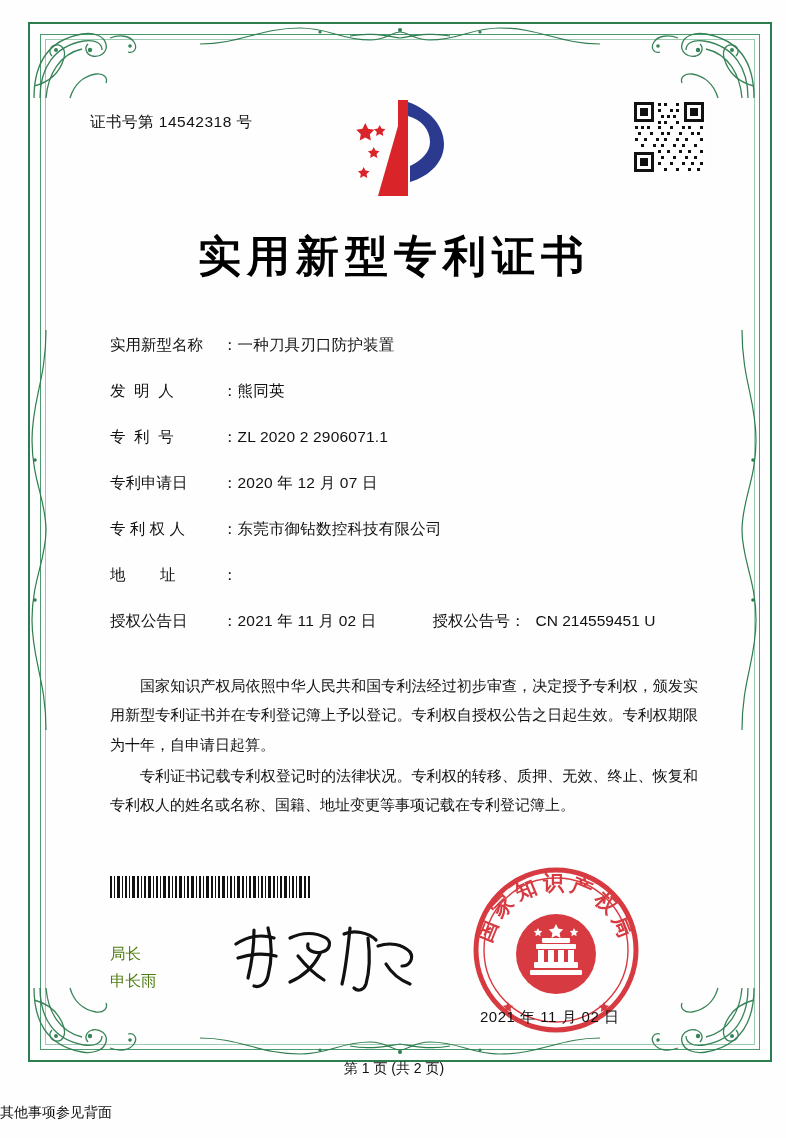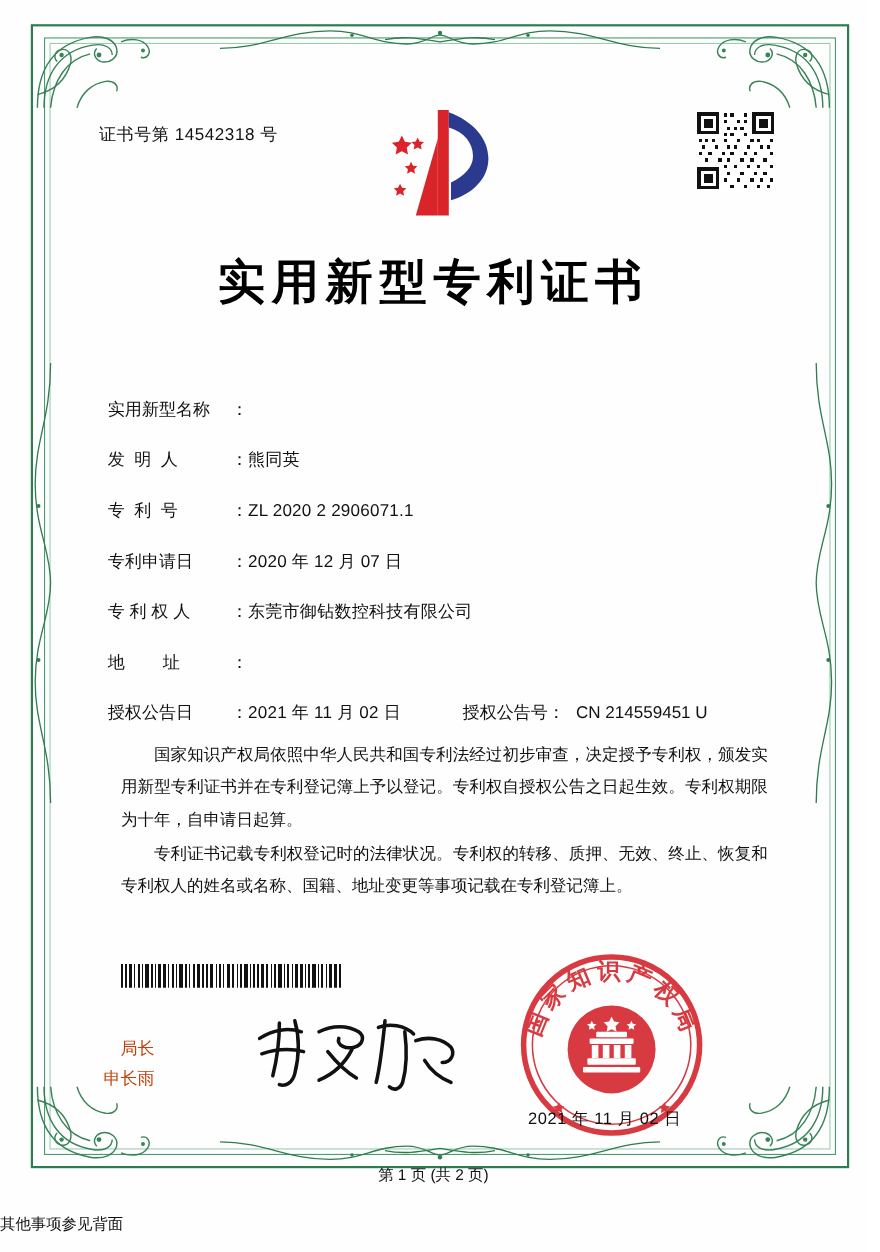--- a/index.html
+++ b/index.html
@@ -123,27 +123,26 @@
     font-size: 43px;
     font-weight: bold;
     letter-spacing: 6px;
     color: #000;
     font-family: "DejaVu Sans", sans-serif;
   }
 
   
   .fields {
     position: absolute;
-    left: 98px;
+    left: 110px;
     top: 333px;
     width: 600px;
     font-size: 15.5px;
     color: #111;
     font-family: "Liberation Sans", sans-serif;
-    margin-top: 28px;
   }
   .field-row {
     display: flex;
     align-items: flex-start;
     margin-bottom: 22px;
     line-height: 1.55;
   }
   .field-label {
     width: 112px;
     flex: 0 0 112px;
@@ -193,27 +192,26 @@
     left: 110px;
     top: 876px;
     width: 200px;
     height: 22px;
   }
   .barcode svg { display: block; width: 100%; height: 100%; }
 
   
   .sig-block {
     position: absolute;
-    left: 94px;
+    left: 110px;
     top: 940px;
     font-size: 15.5px;
     line-height: 1.75;
-    color: #c2410c;
+    color: #4d7c0f;
     font-family: "Liberation Sans", sans-serif;
-    text-align: right;
   }
   .signature {
     position: absolute;
     left: 228px;
     top: 920px;
     width: 190px;
     height: 76px;
   }
   .signature svg { display: block; width: 100%; height: 100%; }
 
@@ -447,20 +445,21 @@
     </svg>
   </div>
 
   <div class="title">实用新型专利证书</div>
 
   <div class="fields">
 
     <div class="field-row">
       <span class="field-label">实用新型名称</span>
       <span class="field-sep">：</span>
+      <span class="field-value">一种刀具刃口防护装置</span>
     </div>
 
     <div class="field-row">
       <span class="field-label">发  明  人</span>
       <span class="field-sep">：</span>
       <span class="field-value">熊同英</span>
     </div>
 
     <div class="field-row">
       <span class="field-label">专  利  号</span>

